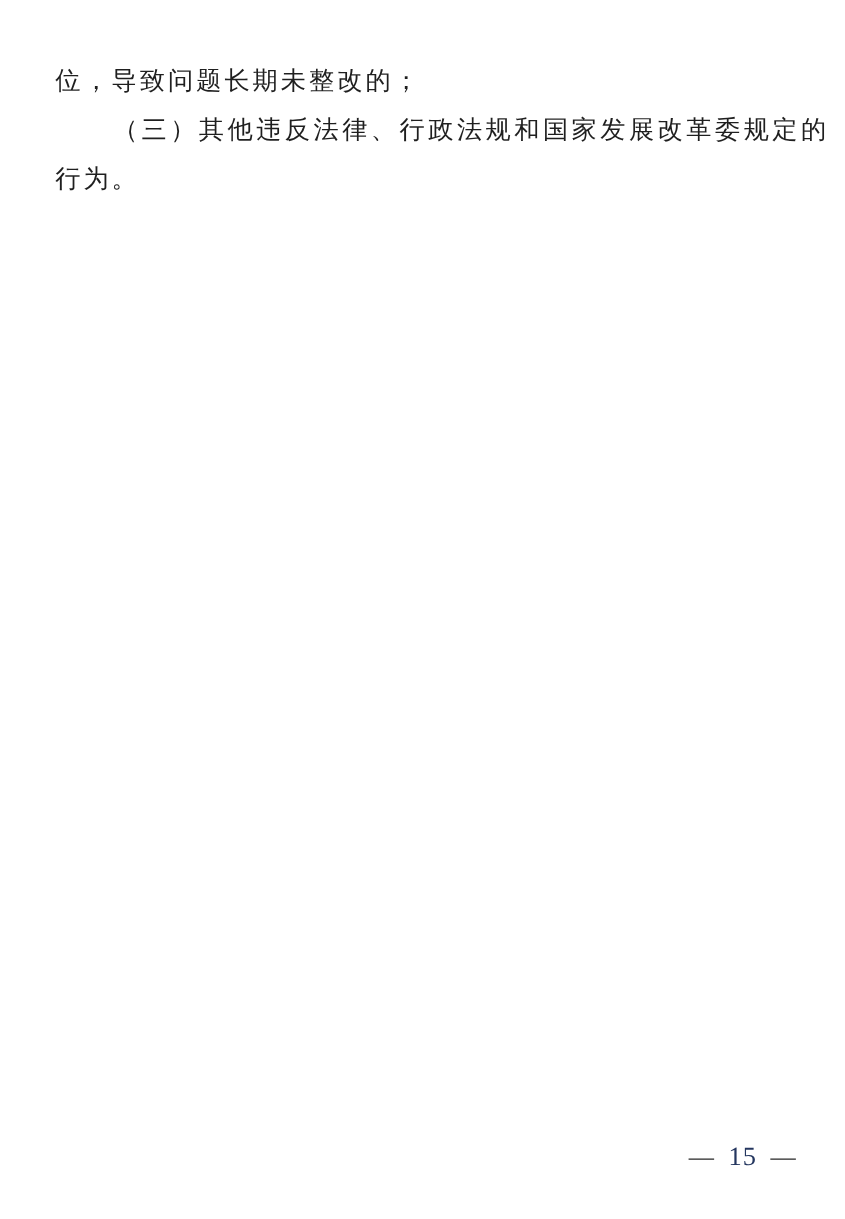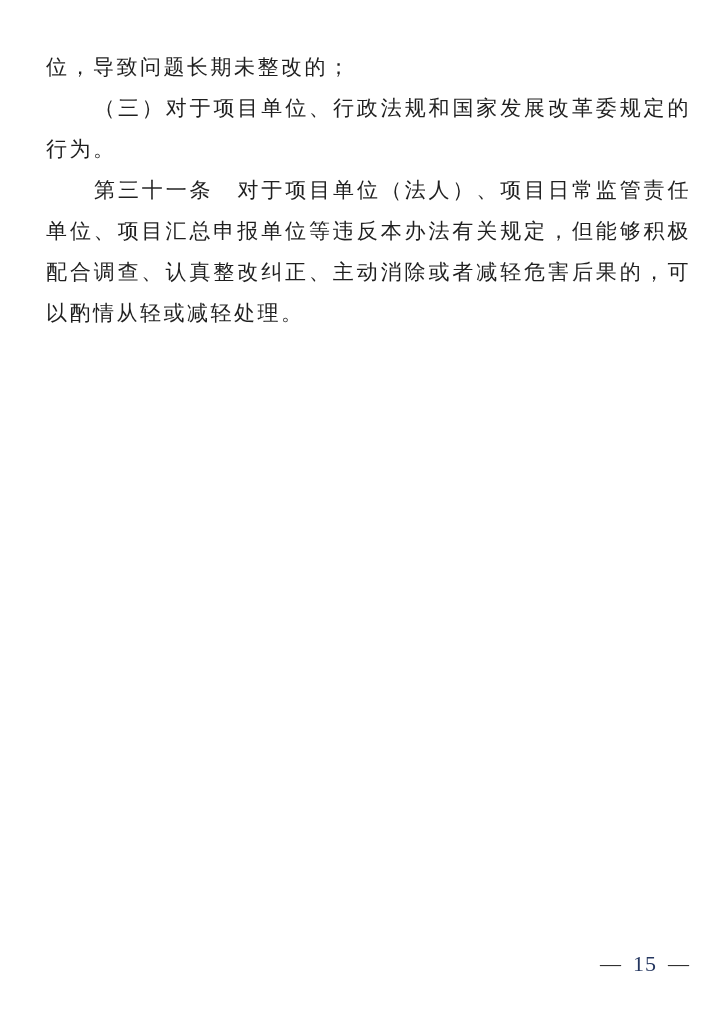--- a/index.html
+++ b/index.html
@@ -40,21 +40,21 @@
     color: var(--color-text, #1f1f1f);
     text-align: justify;
     text-justify: inter-character;
     word-break: normal;
   }
   .indent { text-indent: 48px; }
   .head { margin-right: 24px; }
   .pagenum {
     position: absolute;
     top: 951px;
-    right: 14px;
+    right: 40px;
     font-size: 21px;
     line-height: 26px;
     color: var(--color-text, #1f1f1f);
     letter-spacing: 1px;
     white-space: nowrap;
   }
   .pagenum .num {
     color: var(--color-page_number, #24365f);
     margin: 0 11px;
     font-size: 22px;
@@ -65,21 +65,20 @@
 
 <div class="page">
   <div class="content">
 
     <p class="para">位，导致问题长期未整改的；</p>
 
 
 
 
 
-    <p class="para indent">（三）对于项目单位、行政法规和国家发展改革委规定的行为。</p>
+    <p class="para indent">（三）其他违反法律、行政法规和国家发展改革委规定的行为。</p>
 
-    <p class="para indent"><span class="head">第三十一条</span><span>对于项目单位（法人）、项目日常监管责任单位、项目汇总申报单位等违反本办法有关规定，但能够积极配合调查、认真整改纠正、主动消除或者减轻危害后果的，可以酌情从轻或减轻处理。</span></p>
 
 
   </div>
 
   <div class="pagenum"><span>—</span><span class="num">15</span><span>—</span></div>
 </div>
 
 </body></html>

